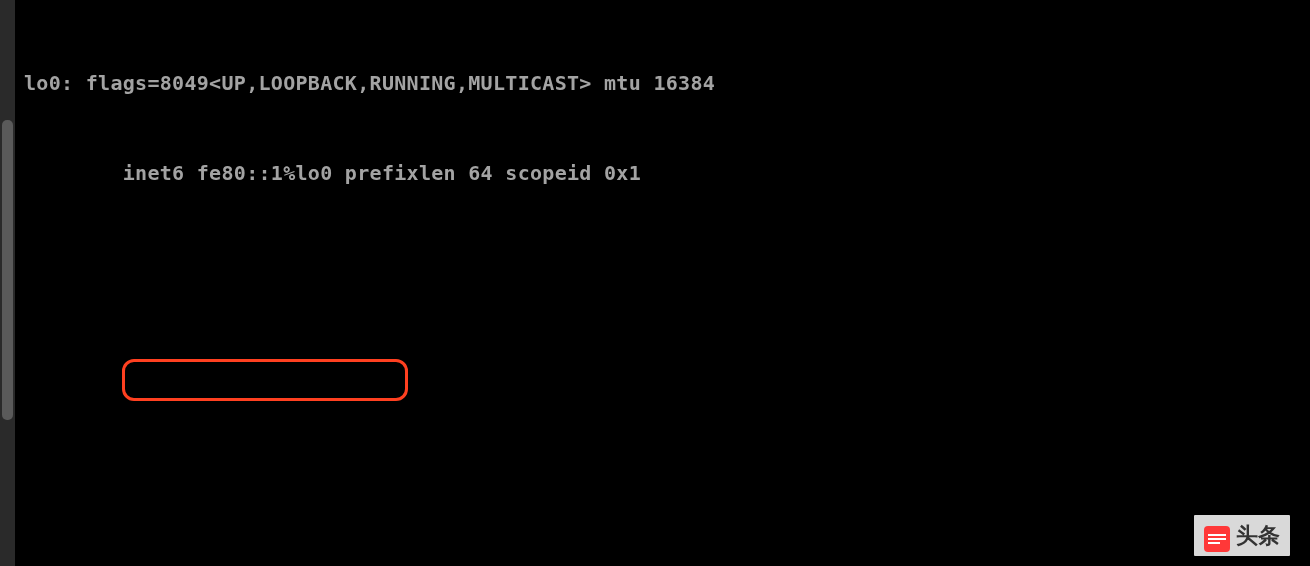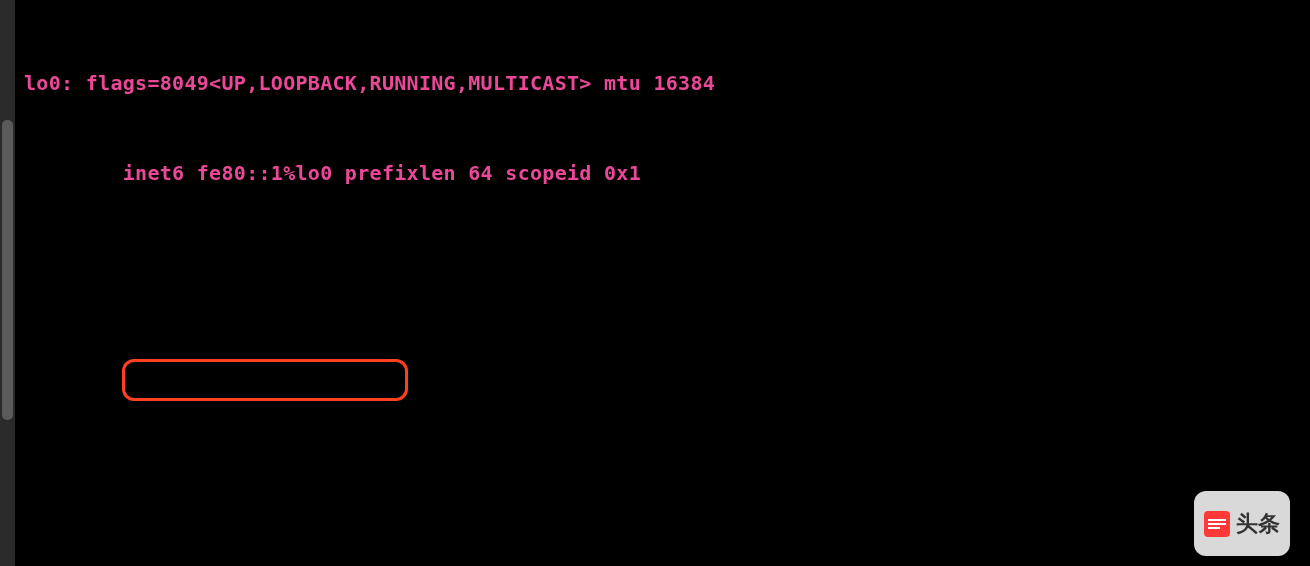--- a/index.html
+++ b/index.html
@@ -47,41 +47,41 @@
     .arrow {
       color: #00d97e;
     }
     .python {
       color: #00a8ff;
     }
     .cmd {
       color: #d0d0d0;
     }
     .output {
-      color: #ec4899;
+      color: #a3a3a3;
     }
     .highlight-box {
       position: absolute;
       border: 3px solid #ff4020;
       border-radius: 12px;
       pointer-events: none;
     }
     .watermark {
       position: absolute;
       right: 20px;
       bottom: 10px;
       background: rgba(255,255,255,0.85);
       color: #333;
-      padding: 16px 10px;
-      border-radius: 12px;
+      padding: 4px 10px;
+      border-radius: 1px;
       font-family: sans-serif;
       font-weight: bold;
       font-size: 22px;
       display: flex;
-      align-items: center;
+      align-items: flex-end;
       gap: 6px;
     }
     .watermark-icon {
       width: 26px;
       height: 26px;
       background: #ff3838;
       border-radius: 4px;
       display: flex;
       align-items: center;
       justify-content: center;

